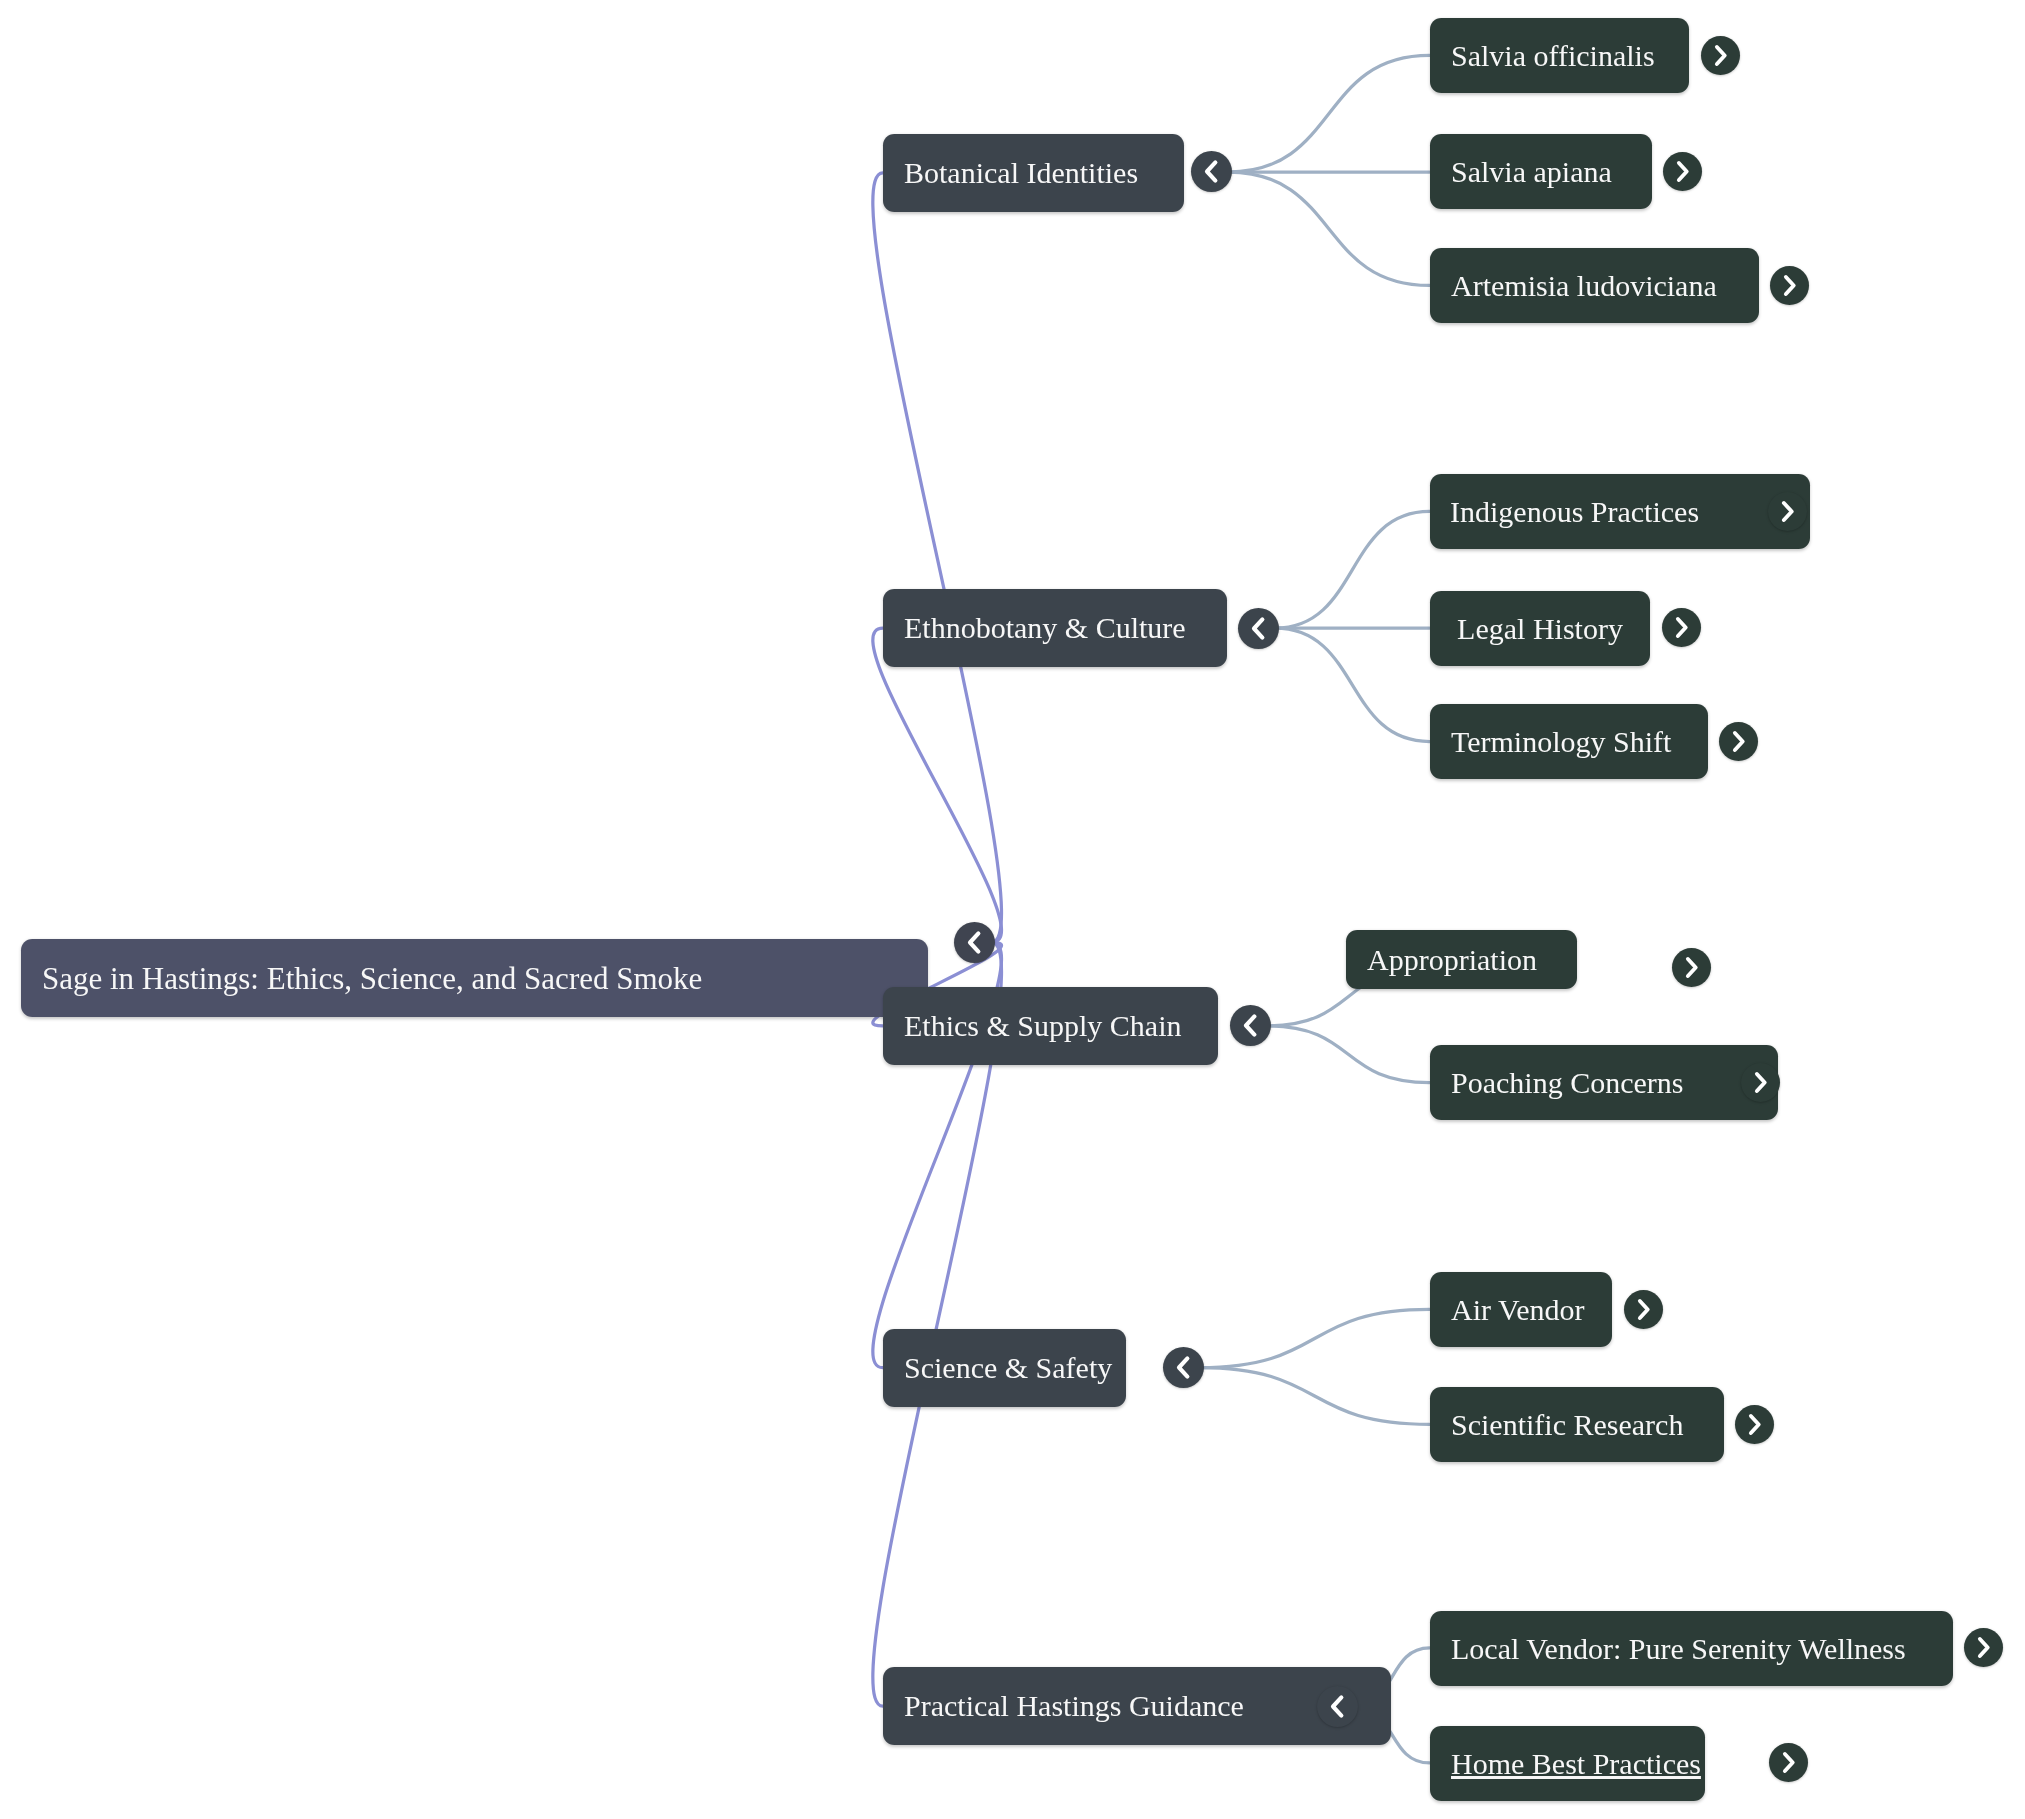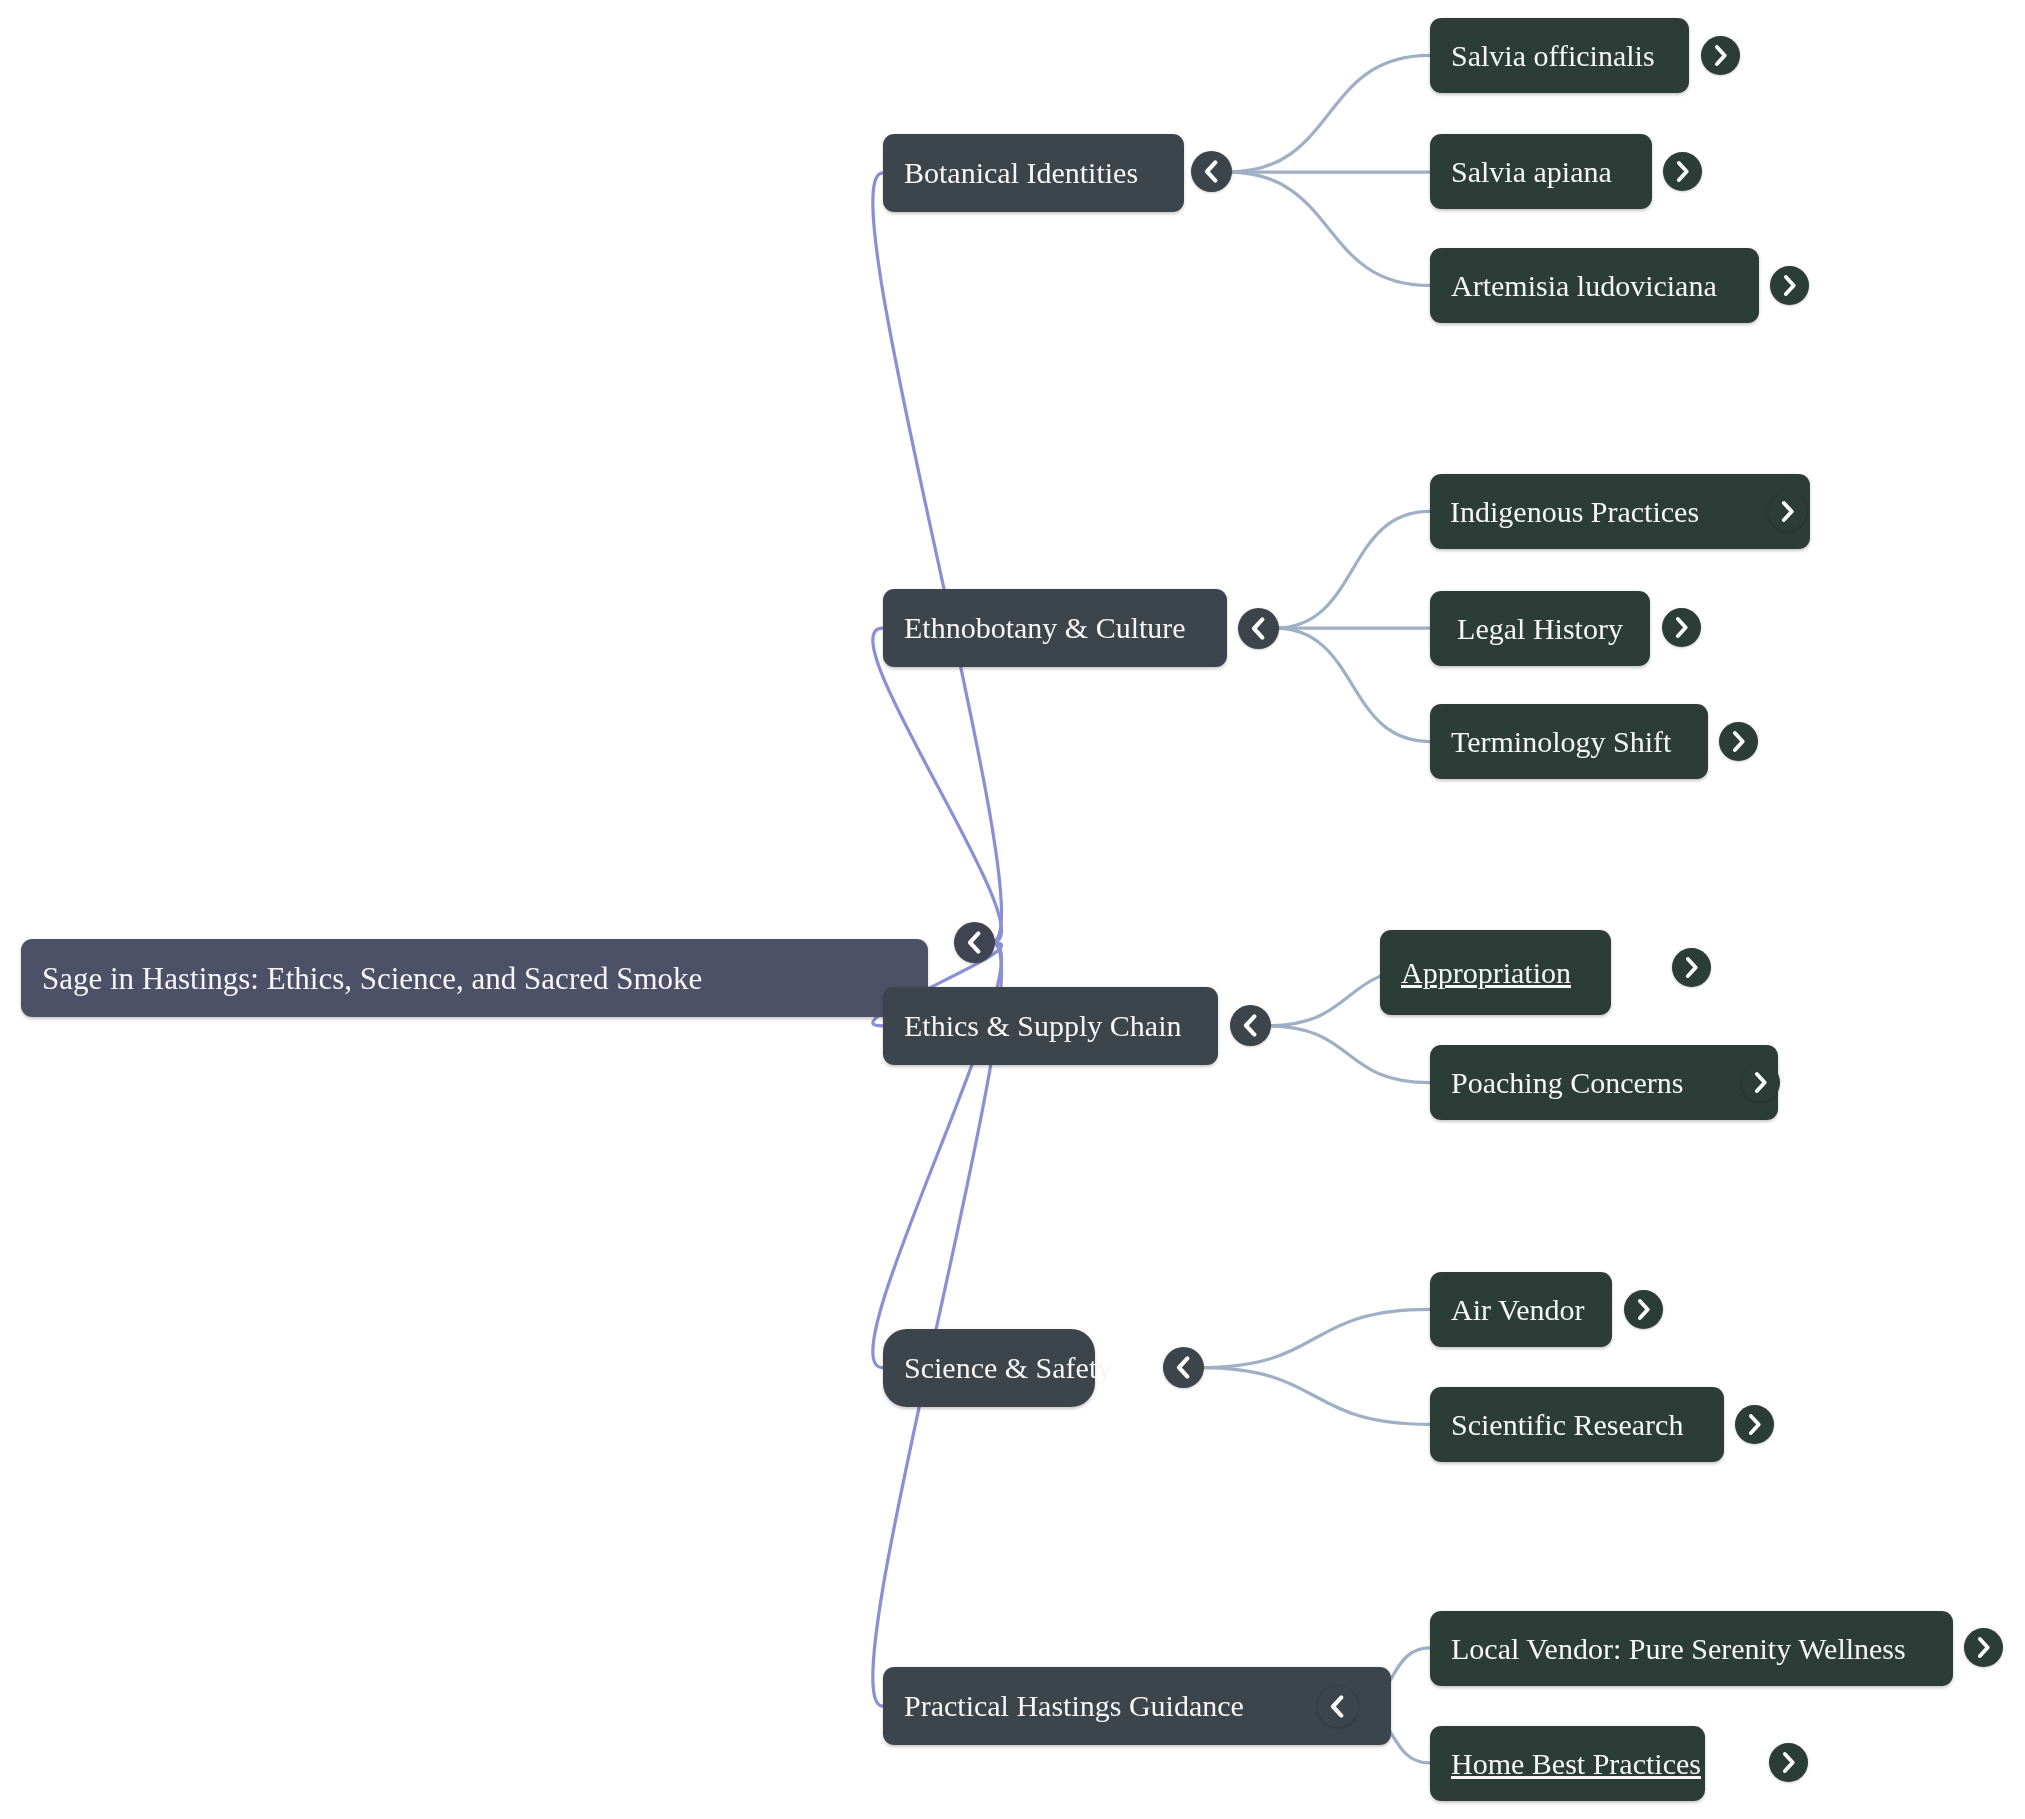--- a/index.html
+++ b/index.html
@@ -188,41 +188,41 @@
       <div class="node level1" style="left: 883px; top: 987px; width: 335px; height: 78px;">
         <span class="node-label">Ethics &amp; Supply Chain</span>
       </div>
       <div class="toggle slate" style="left: 1230px; top: 1005px; width: 41px; height: 41px;">
         <span style="display: flex;">
           <svg width="31" height="31" viewBox="0 0 24 24">
             <path d="M15 5 L8.5 12 L15 19" fill="none" stroke="#ffffff" stroke-width="3.2" stroke-linecap="round" stroke-linejoin="round"></path>
           </svg>
         </span>
       </div>
-      <div class="node leaf" style="left: 1380px; top: 930px; width: 231px; height: 85px; text-decoration: underline;">
+      <div class="node leaf" style="left: 1346px; top: 930px; width: 231px; height: 59px;">
         <span class="node-label">Appropriation</span>
       </div>
       <div class="toggle green" style="left: 1672px; top: 948px; width: 39px; height: 39px;">
         <span style="display: flex;">
           <svg width="29" height="29" viewBox="0 0 24 24">
             <path d="M9 5 L15.5 12 L9 19" fill="none" stroke="#ffffff" stroke-width="3.2" stroke-linecap="round" stroke-linejoin="round"></path>
           </svg>
         </span>
       </div>
       <div class="node leaf" style="left: 1430px; top: 1045px; width: 348px; height: 75px;">
         <span class="node-label">Poaching Concerns</span>
       </div>
       <div class="toggle green" style="left: 1741px; top: 1063px; width: 39px; height: 39px;">
         <span style="display: flex;">
           <svg width="29" height="29" viewBox="0 0 24 24">
             <path d="M9 5 L15.5 12 L9 19" fill="none" stroke="#ffffff" stroke-width="3.2" stroke-linecap="round" stroke-linejoin="round"></path>
           </svg>
         </span>
       </div>
-      <div class="node level1" style="left: 883px; top: 1329px; width: 212px; height: 78px; border-radius: 24px;">
+      <div class="node level1" style="left: 883px; top: 1329px; width: 243px; height: 78px;">
         <span class="node-label">Science &amp; Safety</span>
       </div>
       <div class="toggle slate" style="left: 1163px; top: 1347px; width: 41px; height: 41px;">
         <span style="display: flex;">
           <svg width="31" height="31" viewBox="0 0 24 24">
             <path d="M15 5 L8.5 12 L15 19" fill="none" stroke="#ffffff" stroke-width="3.2" stroke-linecap="round" stroke-linejoin="round"></path>
           </svg>
         </span>
       </div>
       <div class="node leaf" style="left: 1430px; top: 1272px; width: 182px; height: 75px;">

